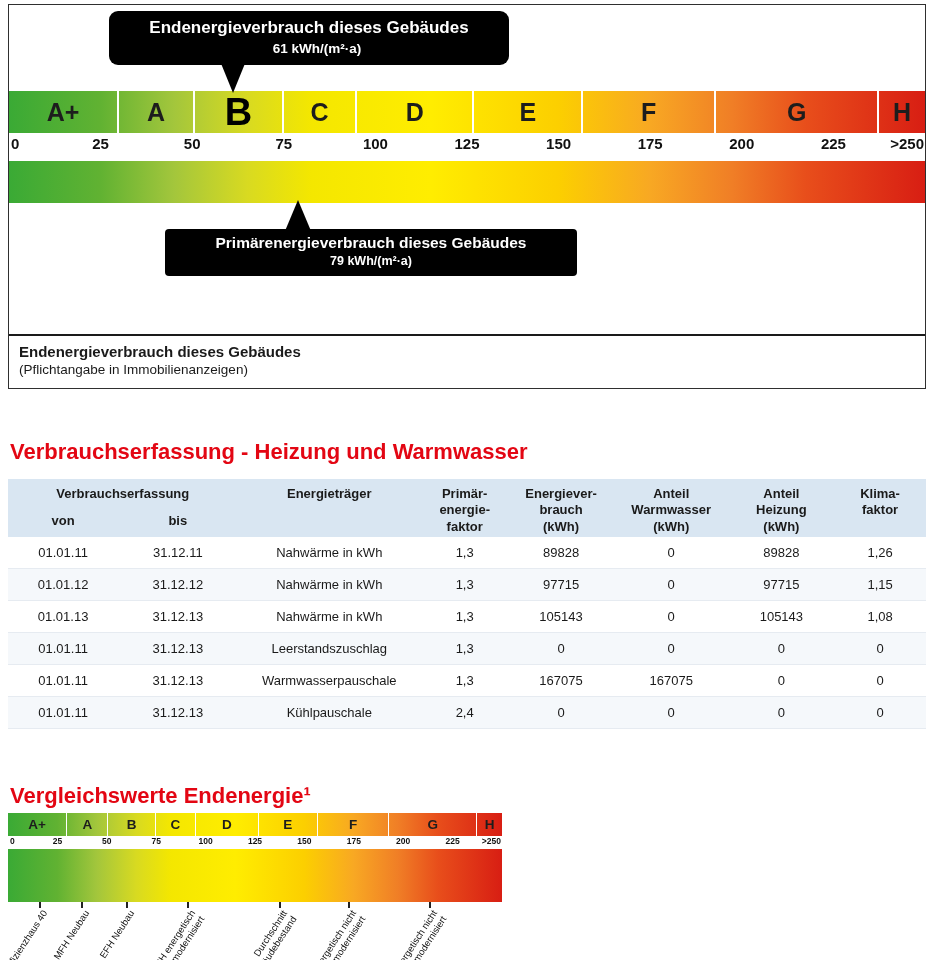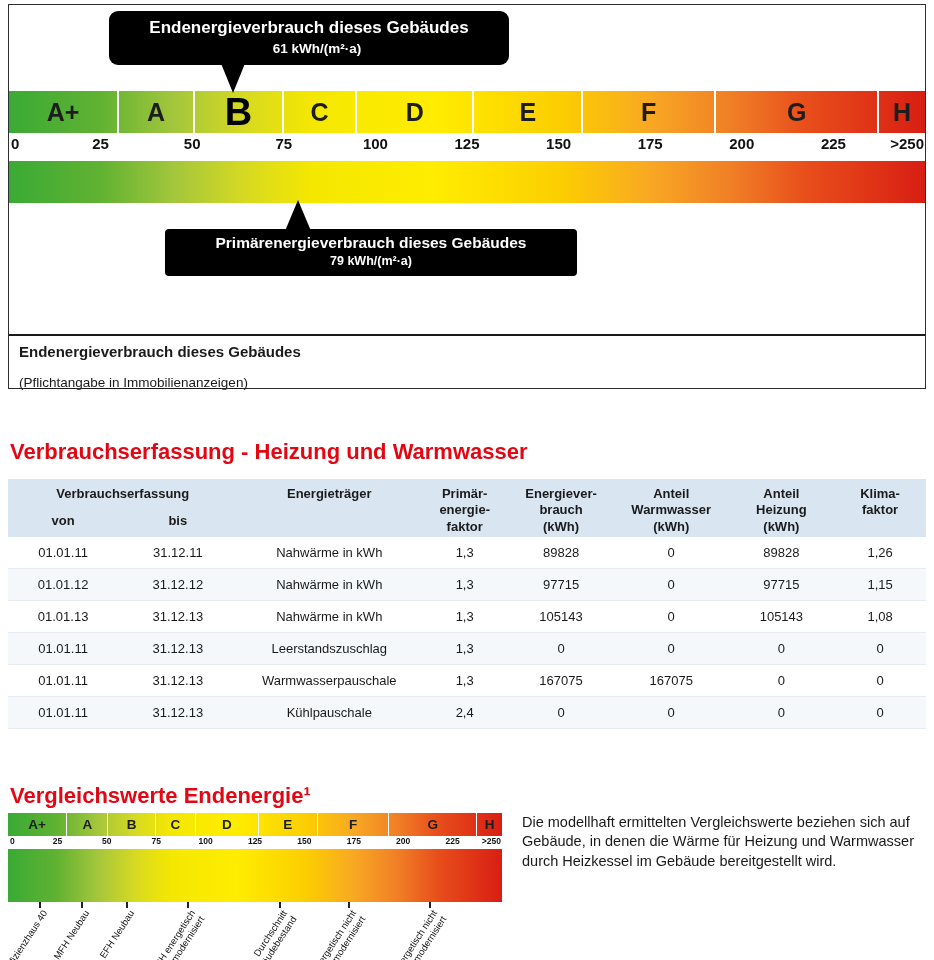--- a/index.html
+++ b/index.html
@@ -33,21 +33,21 @@
   .big .seg:last-child, .mini .seg:last-child { border-right: none; }
   .big .seg.current { font-size: 38px; color: #000; }
 
   .ticks { position: absolute; left: 0; right: 0; }
   .big-ticks { top: 130px; height: 22px; }
   .tick { position: absolute; transform: translateX(-50%); font-weight: bold; font-size: 15px; white-space: nowrap; color: #111; }
 
   .chart-footer { position: absolute; left: 0; right: 0; bottom: 0; height: 54px; border-top: 2px solid #1a1a1a; display: flex; background: #fff; }
   .cf-left { flex: 1; padding: 7px 0 0 10px; }
   .cf-title { font-weight: bold; font-size: 15px; }
-  .cf-sub { font-size: 13.5px; margin-top: 15px; text-decoration: underline; }
+  .cf-sub { font-size: 13.5px; margin-top: 2px; }
   .cf-right { width: 272px; background: var(--panel, #e4e3f0); display: flex; align-items: center; }
   .cf-value { font-weight: bold; font-size: 15px; margin-left: 132px; }
   .cf-unit { font-weight: bold; font-size: 11.5px; margin-left: 16px; }
 
   
   .section-heading { color: var(--accent, #e30613); font-size: 22px; font-weight: bold; margin: 0; padding: 0 10px; }
   .heading-consumption { margin-top: 50px; margin-bottom: 14px; }
   .heading-compare { margin-top: 54px; margin-bottom: 4px; }
 
   
@@ -271,17 +271,16 @@
 Wohngebäudebestand</div>
           <div class="marker-tick" style="left: 69%;"></div>
           <div class="marker-label" style="left: calc(69% - 160px);">MFH energetisch nicht
 wesentlich modernisiert</div>
           <div class="marker-tick" style="left: 85.5%;"></div>
           <div class="marker-label" style="left: calc(85.5% - 160px);">EFH energetisch nicht
 wesentlich modernisiert</div>
         </div>
     </div>
     <div class="compare-text">
-        <p>Die modellhaft ermittelten Vergleichswerte beziehen sich auf Gebäude, in denen die Wärme für Heizung und Warm­wasser durch Heizkessel im Gebäude bereitgestellt wird.</p>
       </div>
   </div>
 
 </div>
 
 </body></html>

